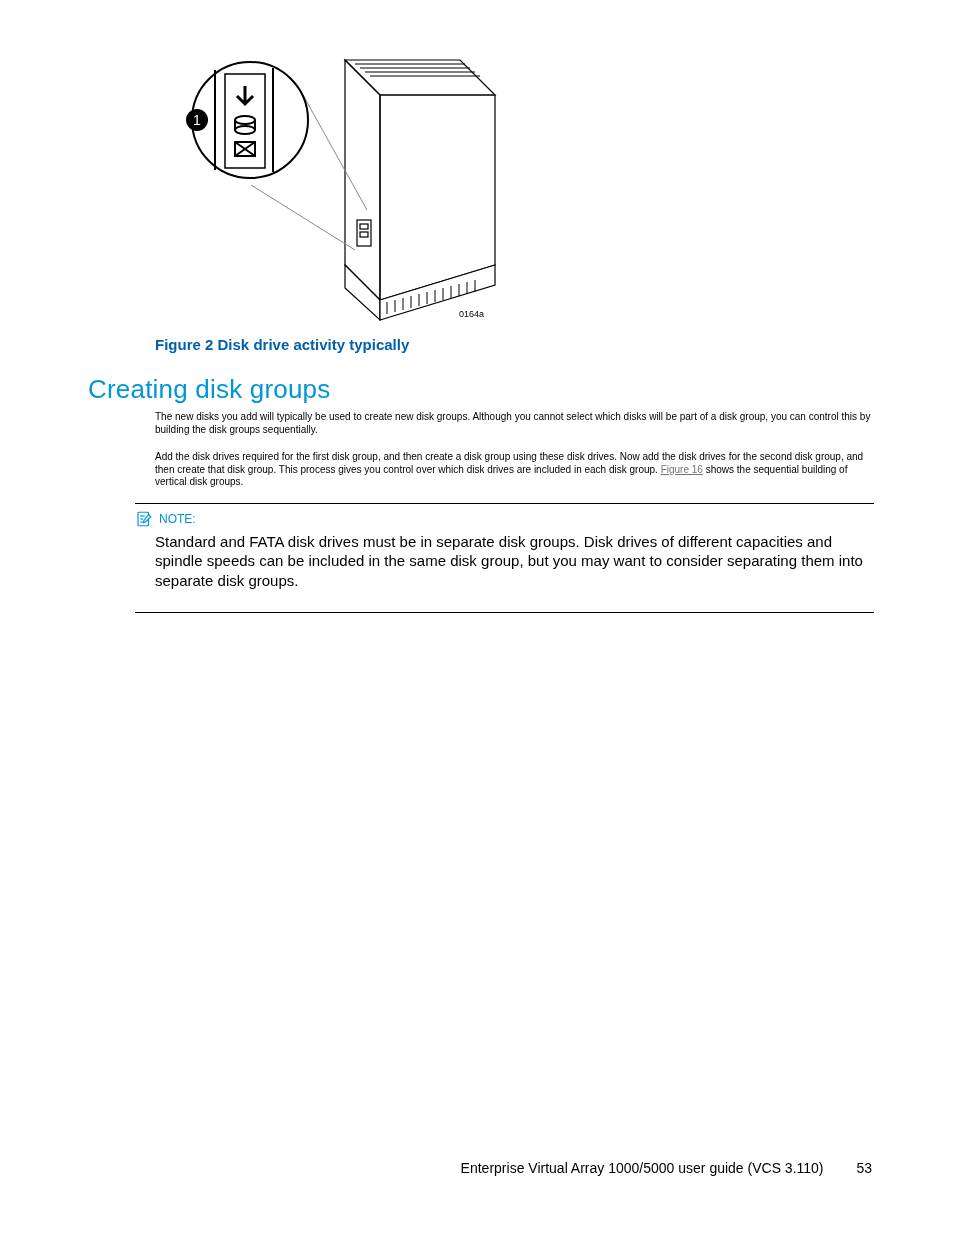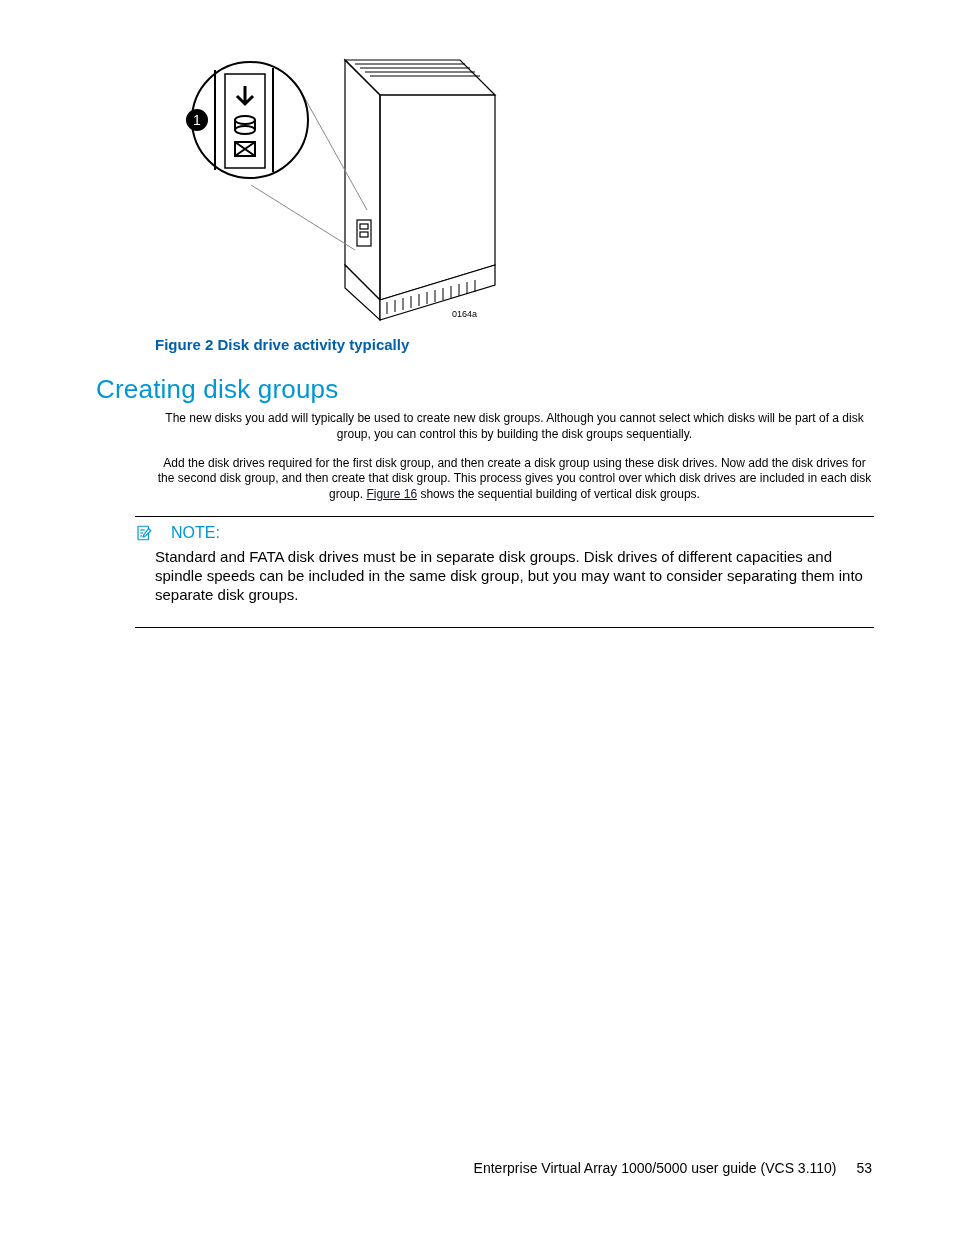--- a/index.html
+++ b/index.html
@@ -24,80 +24,79 @@
   }
   .figure-box {
     width: 350px;
     height: 290px;
     position: relative;
   }
   .figure-box svg { display:block; }
   .fig-ref {
     position:absolute;
     bottom:10px;
-    right:28px;
+    right:21px;
     font-size:9px;
     font-family: Arial, sans-serif;
     color:#000;
   }
   .figure-caption {
     color: #0060a9;
     font-weight: bold;
     font-size: 15px;
     margin-top: 6px;
   }
   h2.section-heading {
     color: #0096d6;
     font-weight: 300;
     font-size: 26px;
-    margin: 18px 0 6px 16px;
+    margin: 18px 0 6px 8px;
     letter-spacing: 0.2px;
   }
   .body-para {
     margin: 0 0 14px 75px;
-    font-size: 12px;
+    font-size: 10px;
     line-height: 1.28;
-    text-align: center;
   }
   .link {
-    color: #0f172a;
+    color: #737373;
     text-decoration: underline;
   }
   .note-block {
     margin: 0 0 0 55px;
     border-top: 1px solid #000;
     border-bottom: 1px solid #000;
     padding: 6px 0 10px 0;
   }
   .note-header {
     color: #0096d6;
-    font-size: 16px;
+    font-size: 12px;
     margin: 0 0 4px 0;
     display:flex;
     align-items:center;
-    gap:18px;
+    gap:6px;
   }
   .note-icon {
     width:18px; height:18px;
     flex:0 0 18px;
   }
   .note-body {
     margin: 0 0 12px 20px;
     font-size: 15px;
     line-height: 1.28;
   }
   .footer {
     position: absolute;
     bottom: 58px;
     right: 82px;
     font-size: 14px;
   }
   .footer .pn {
     display:inline-block;
-    margin-left: 16px;
+    margin-left: 29px;
   }
 </style>
 </head>
 <body>
 
 <div class="page">
 
   <div class="figure-wrap">
     <div class="figure-box">
       <svg viewBox="0 0 350 290" width="350" height="290">

